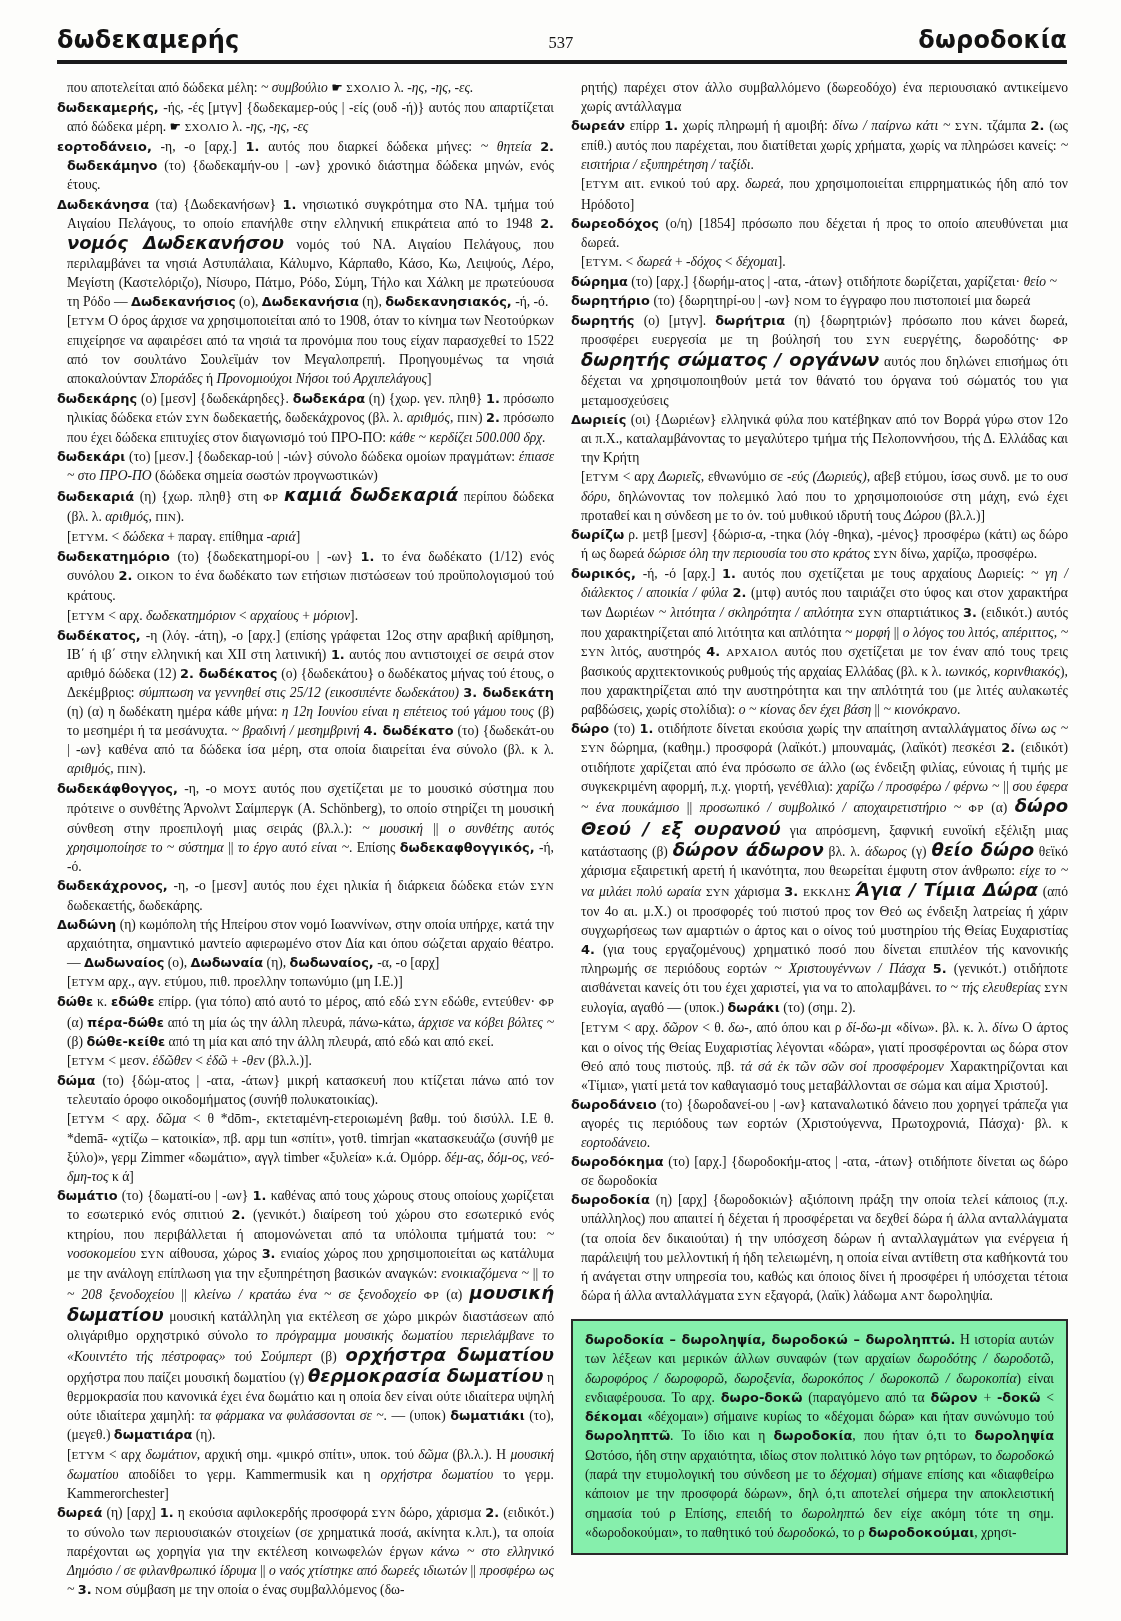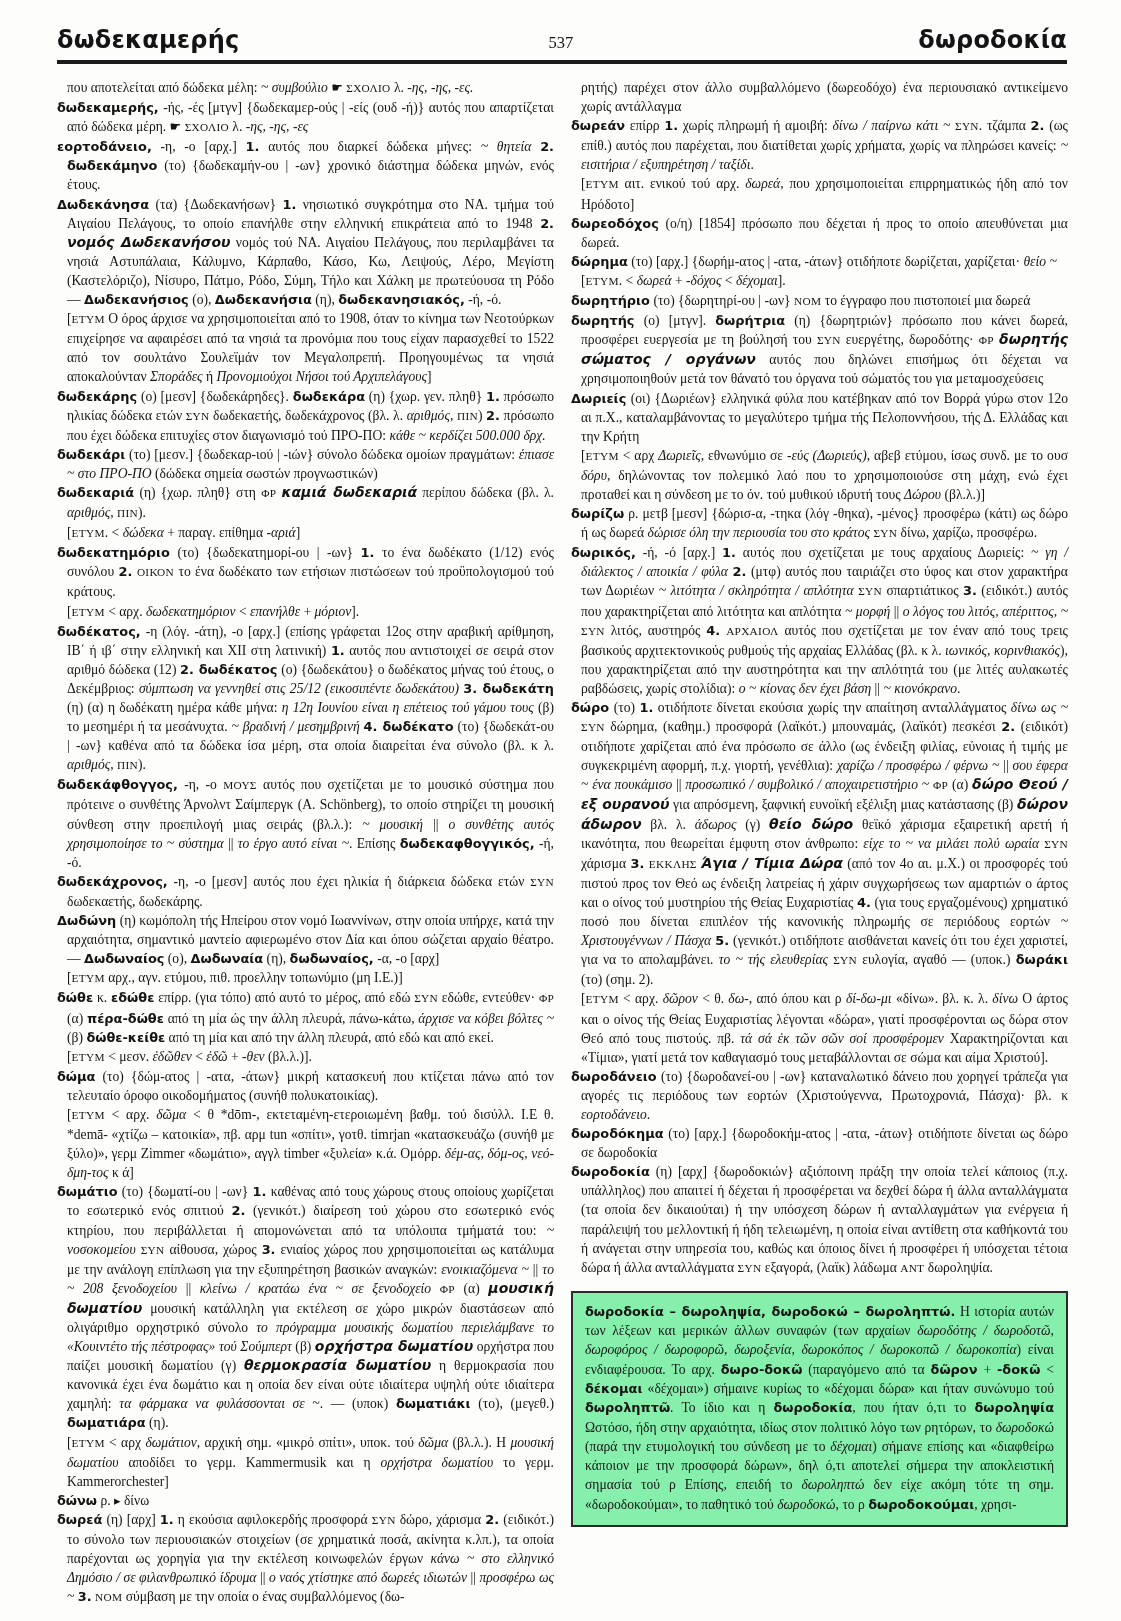--- a/index.html
+++ b/index.html
@@ -15,21 +15,21 @@
   .guide-word{font-family:"DejaVu Sans","Liberation Sans",sans-serif;font-weight:bold;font-size:24px;letter-spacing:.2px;}
   .page-num{font-size:16.5px;transform:translateX(-18px);}
   main.cols{display:flex;gap:17px;margin-top:14px;}
   .col{width:497px;flex:0 0 497px;}
   p.para{margin:0;text-align:justify;font-size:13.6px;line-height:19.1px;
          padding-left:10px;text-indent:-10px;}
   p.para.cont{text-indent:0;}
   
   .seg-n{}
   .seg-b{font-family:"DejaVu Sans","Liberation Sans",sans-serif;font-weight:bold;font-size:12.9px;}
-  .seg-bi{font-family:"DejaVu Sans","Liberation Sans",sans-serif;font-weight:bold;font-style:italic;font-size:14px;}
+  .seg-bi{font-family:"DejaVu Sans","Liberation Sans",sans-serif;font-weight:bold;font-style:italic;font-size:18px;}
   .seg-i{font-style:italic;}
   .seg-sc{font-size:11.3px;letter-spacing:.3px;}
   .seg-icon{font-size:13px;}
   .usage-box{
     border:2.5px solid #2a2a2a;margin-top:13px;padding:9px 12px 11px 12px;background:#86efac;
   }
   .usage-box p.para{padding-left:0;text-indent:0;line-height:19.3px;}
 </style>
 </head>
 <body>
@@ -45,42 +45,41 @@
         <p class="para cont"><span class="seg-n">που αποτελείται από δώδεκα μέλη: </span><span class="seg-i">~ συμβούλιο</span><span class="seg-n"> </span><span class="seg-icon">☛</span><span class="seg-n"> </span><span class="seg-sc">ΣΧΟΛΙΟ</span><span class="seg-n"> λ. </span><span class="seg-i">-ης, -ης, -ες.</span></p>
         <p class="para"><span class="seg-b">δωδεκαμερής,</span><span class="seg-n"> -ής, -ές [μτγν] {δωδεκαμερ-ούς | -είς (ουδ -ή)} αυτός που απαρτίζεται από δώδεκα μέρη. </span><span class="seg-icon">☛</span><span class="seg-n"> </span><span class="seg-sc">ΣΧΟΛΙΟ</span><span class="seg-n"> λ. </span><span class="seg-i">-ης, -ης, -ες</span></p>
         <p class="para"><span class="seg-b">εορτοδάνειο,</span><span class="seg-n"> -η, -ο [αρχ.] </span><span class="seg-b">1.</span><span class="seg-n"> αυτός που διαρκεί δώδεκα μήνες: </span><span class="seg-i">~ θητεία</span><span class="seg-n"> </span><span class="seg-b">2. δωδεκάμηνο</span><span class="seg-n"> (το) {δωδεκαμήν-ου | -ων} χρονικό διάστημα δώδεκα μηνών, ενός έτους.</span></p>
         <p class="para"><span class="seg-b">Δωδεκάνησα</span><span class="seg-n"> (τα) {Δωδεκανήσων} </span><span class="seg-b">1.</span><span class="seg-n"> νησιωτικό συγκρότημα στο ΝΑ. τμήμα τού Αιγαίου Πελάγους, το οποίο επανήλθε στην ελληνική επικράτεια από το 1948 </span><span class="seg-b">2.</span><span class="seg-n"> </span><span class="seg-bi">νομός Δωδεκανήσου</span><span class="seg-n"> νομός τού ΝΑ. Αιγαίου Πελάγους, που περιλαμβάνει τα νησιά Αστυπάλαια, Κάλυμνο, Κάρπαθο, Κάσο, Κω, Λειψούς, Λέρο, Μεγίστη (Καστελόριζο), Νίσυρο, Πάτμο, Ρόδο, Σύμη, Τήλο και Χάλκη με πρωτεύουσα τη Ρόδο — </span><span class="seg-b">Δωδεκανήσιος</span><span class="seg-n"> (ο), </span><span class="seg-b">Δωδεκανήσια</span><span class="seg-n"> (η), </span><span class="seg-b">δωδεκανησιακός,</span><span class="seg-n"> -ή, -ό.</span></p>
         <p class="para cont"><span class="seg-n">[</span><span class="seg-sc">ΕΤΥΜ</span><span class="seg-n"> Ο όρος άρχισε να χρησιμοποιείται από το 1908, όταν το κίνημα των Νεοτούρκων επιχείρησε να αφαιρέσει από τα νησιά τα προνόμια που τους είχαν παρασχεθεί το 1522 από τον σουλτάνο Σουλεϊμάν τον Μεγαλοπρεπή. Προηγουμένως τα νησιά αποκαλούνταν </span><span class="seg-i">Σποράδες</span><span class="seg-n"> ή </span><span class="seg-i">Προνομιούχοι Νήσοι τού Αρχιπελάγους</span><span class="seg-n">]</span></p>
         <p class="para"><span class="seg-b">δωδεκάρης</span><span class="seg-n"> (ο) [μεσν] {δωδεκάρηδες}. </span><span class="seg-b">δωδεκάρα</span><span class="seg-n"> (η) {χωρ. γεν. πληθ} </span><span class="seg-b">1.</span><span class="seg-n"> πρόσωπο ηλικίας δώδεκα ετών </span><span class="seg-sc">ΣΥΝ</span><span class="seg-n"> δωδεκαετής, δωδεκάχρονος (βλ. λ. </span><span class="seg-i">αριθμός</span><span class="seg-n">, </span><span class="seg-sc">ΠΙΝ</span><span class="seg-n">) </span><span class="seg-b">2.</span><span class="seg-n"> πρόσωπο που έχει δώδεκα επιτυχίες στον διαγωνισμό τού ΠΡΟ-ΠΟ: </span><span class="seg-i">κάθε ~ κερδίζει 500.000 δρχ.</span></p>
         <p class="para"><span class="seg-b">δωδεκάρι</span><span class="seg-n"> (το) [μεσν.] {δωδεκαρ-ιού | -ιών} σύνολο δώδεκα ομοίων πραγμάτων: </span><span class="seg-i">έπιασε ~ στο ΠΡΟ-ΠΟ</span><span class="seg-n"> (δώδεκα σημεία σωστών προγνωστικών)</span></p>
         <p class="para"><span class="seg-b">δωδεκαριά</span><span class="seg-n"> (η) {χωρ. πληθ} στη </span><span class="seg-sc">ΦΡ</span><span class="seg-n"> </span><span class="seg-bi">καμιά δωδεκαριά</span><span class="seg-n"> περίπου δώδεκα (βλ. λ. </span><span class="seg-i">αριθμός</span><span class="seg-n">, </span><span class="seg-sc">ΠΙΝ</span><span class="seg-n">).</span></p>
         <p class="para cont"><span class="seg-n">[</span><span class="seg-sc">ΕΤΥΜ</span><span class="seg-n">. &lt; </span><span class="seg-i">δώδεκα</span><span class="seg-n"> + παραγ. επίθημα </span><span class="seg-i">-αριά</span><span class="seg-n">]</span></p>
         <p class="para"><span class="seg-b">δωδεκατημόριο</span><span class="seg-n"> (το) {δωδεκατημορί-ου | -ων} </span><span class="seg-b">1.</span><span class="seg-n"> το ένα δωδέκατο (1/12) ενός συνόλου </span><span class="seg-b">2.</span><span class="seg-n"> </span><span class="seg-sc">ΟΙΚΟΝ</span><span class="seg-n"> το ένα δωδέκατο των ετήσιων πιστώσεων τού προϋπολογισμού τού κράτους.</span></p>
-        <p class="para cont"><span class="seg-n">[</span><span class="seg-sc">ΕΤΥΜ</span><span class="seg-n"> &lt; αρχ. </span><span class="seg-i">δωδεκατημόριον</span><span class="seg-n"> &lt; </span><span class="seg-i">επανήλθε</span><span class="seg-n"> + </span><span class="seg-i">μόριον</span><span class="seg-n">].</span></p>
+        <p class="para cont"><span class="seg-n">[</span><span class="seg-sc">ΕΤΥΜ</span><span class="seg-n"> &lt; αρχ. </span><span class="seg-i">δωδεκατημόριον</span><span class="seg-n"> &lt; </span><span class="seg-i">αρχαίους</span><span class="seg-n"> + </span><span class="seg-i">μόριον</span><span class="seg-n">].</span></p>
         <p class="para"><span class="seg-b">δωδέκατος,</span><span class="seg-n"> -η (λόγ. -άτη), -ο [αρχ.] (επίσης γράφεται 12ος στην αραβική αρίθμηση, ΙΒ΄ ή ιβ΄ στην ελληνική και XII στη λατινική) </span><span class="seg-b">1.</span><span class="seg-n"> αυτός που αντιστοιχεί σε σειρά στον αριθμό δώδεκα (12) </span><span class="seg-b">2. δωδέκατος</span><span class="seg-n"> (ο) {δωδεκάτου} ο δωδέκατος μήνας τού έτους, ο Δεκέμβριος: </span><span class="seg-i">σύμπτωση να γεννηθεί στις 25/12 (εικοσιπέντε δωδεκάτου)</span><span class="seg-n"> </span><span class="seg-b">3. δωδεκάτη</span><span class="seg-n"> (η) (α) η δωδέκατη ημέρα κάθε μήνα: </span><span class="seg-i">η 12η Ιουνίου είναι η επέτειος τού γάμου τους</span><span class="seg-n"> (β) το μεσημέρι ή τα μεσάνυχτα. </span><span class="seg-i">~ βραδινή / μεσημβρινή</span><span class="seg-n"> </span><span class="seg-b">4. δωδέκατο</span><span class="seg-n"> (το) {δωδεκάτ-ου | -ων} καθένα από τα δώδεκα ίσα μέρη, στα οποία διαιρείται ένα σύνολο (βλ. κ λ. </span><span class="seg-i">αριθμός</span><span class="seg-n">, </span><span class="seg-sc">ΠΙΝ</span><span class="seg-n">).</span></p>
         <p class="para"><span class="seg-b">δωδεκάφθογγος,</span><span class="seg-n"> -η, -ο </span><span class="seg-sc">ΜΟΥΣ</span><span class="seg-n"> αυτός που σχετίζεται με το μουσικό σύστημα που πρότεινε ο συνθέτης Άρνολντ Σαίμπεργκ (A. Schönberg), το οποίο στηρίζει τη μουσική σύνθεση στην προεπιλογή μιας σειράς (βλ.λ.): </span><span class="seg-i">~ μουσική</span><span class="seg-n"> || </span><span class="seg-i">ο συνθέτης αυτός χρησιμοποίησε το ~ σύστημα</span><span class="seg-n"> || </span><span class="seg-i">το έργο αυτό είναι ~</span><span class="seg-n">. Επίσης </span><span class="seg-b">δωδεκαφθογγικός,</span><span class="seg-n"> -ή, -ό.</span></p>
         <p class="para"><span class="seg-b">δωδεκάχρονος,</span><span class="seg-n"> -η, -ο [μεσν] αυτός που έχει ηλικία ή διάρκεια δώδεκα ετών </span><span class="seg-sc">ΣΥΝ</span><span class="seg-n"> δωδεκαετής, δωδεκάρης.</span></p>
         <p class="para"><span class="seg-b">Δωδώνη</span><span class="seg-n"> (η) κωμόπολη τής Ηπείρου στον νομό Ιωαννίνων, στην οποία υπήρχε, κατά την αρχαιότητα, σημαντικό μαντείο αφιερωμένο στον Δία και όπου σώζεται αρχαίο θέατρο. — </span><span class="seg-b">Δωδωναίος</span><span class="seg-n"> (ο), </span><span class="seg-b">Δωδωναία</span><span class="seg-n"> (η), </span><span class="seg-b">δωδωναίος,</span><span class="seg-n"> -α, -ο [αρχ]</span></p>
         <p class="para cont"><span class="seg-n">[</span><span class="seg-sc">ΕΤΥΜ</span><span class="seg-n"> αρχ., αγν. ετύμου, πιθ. προελλην τοπωνύμιο (μη Ι.Ε.)]</span></p>
         <p class="para"><span class="seg-b">δώθε</span><span class="seg-n"> κ. </span><span class="seg-b">εδώθε</span><span class="seg-n"> επίρρ. (για τόπο) από αυτό το μέρος, από εδώ </span><span class="seg-sc">ΣΥΝ</span><span class="seg-n"> εδώθε, εντεύθεν· </span><span class="seg-sc">ΦΡ</span><span class="seg-n"> (α) </span><span class="seg-b">πέρα-δώθε</span><span class="seg-n"> από τη μία ώς την άλλη πλευρά, πάνω-κάτω, </span><span class="seg-i">άρχισε να κόβει βόλτες ~</span><span class="seg-n"> (β) </span><span class="seg-b">δώθε-κείθε</span><span class="seg-n"> από τη μία και από την άλλη πλευρά, από εδώ και από εκεί.</span></p>
         <p class="para cont"><span class="seg-n">[</span><span class="seg-sc">ΕΤΥΜ</span><span class="seg-n"> &lt; μεσν. </span><span class="seg-i">ἐδῶθεν</span><span class="seg-n"> &lt; </span><span class="seg-i">ἐδῶ</span><span class="seg-n"> + </span><span class="seg-i">-θεν</span><span class="seg-n"> (βλ.λ.)].</span></p>
         <p class="para"><span class="seg-b">δώμα</span><span class="seg-n"> (το) {δώμ-ατος | -ατα, -άτων} μικρή κατασκευή που κτίζεται πάνω από τον τελευταίο όροφο οικοδομήματος (συνήθ πολυκατοικίας).</span></p>
         <p class="para cont"><span class="seg-n">[</span><span class="seg-sc">ΕΤΥΜ</span><span class="seg-n"> &lt; αρχ. </span><span class="seg-i">δῶμα</span><span class="seg-n"> &lt; θ *dōm-, εκτεταμένη-ετεροιωμένη βαθμ. τού δισύλλ. Ι.Ε θ. *demā- «χτίζω – κατοικία», πβ. αρμ tun «σπίτι», γοτθ. timrjan «κατασκευάζω (συνήθ με ξύλο)», γερμ Zimmer «δωμάτιο», αγγλ timber «ξυλεία» κ.ά. Ομόρρ. </span><span class="seg-i">δέμ-ας, δόμ-ος, νεό-δμη-τος</span><span class="seg-n"> κ ά]</span></p>
         <p class="para"><span class="seg-b">δωμάτιο</span><span class="seg-n"> (το) {δωματί-ου | -ων} </span><span class="seg-b">1.</span><span class="seg-n"> καθένας από τους χώρους στους οποίους χωρίζεται το εσωτερικό ενός σπιτιού </span><span class="seg-b">2.</span><span class="seg-n"> (γενικότ.) διαίρεση τού χώρου στο εσωτερικό ενός κτηρίου, που περιβάλλεται ή απομονώνεται από τα υπόλοιπα τμήματά του: </span><span class="seg-i">~ νοσοκομείου</span><span class="seg-n"> </span><span class="seg-sc">ΣΥΝ</span><span class="seg-n"> αίθουσα, χώρος </span><span class="seg-b">3.</span><span class="seg-n"> ενιαίος χώρος που χρησιμοποιείται ως κατάλυμα με την ανάλογη επίπλωση για την εξυπηρέτηση βασικών αναγκών: </span><span class="seg-i">ενοικιαζόμενα ~</span><span class="seg-n"> || </span><span class="seg-i">το ~ 208 ξενοδοχείου</span><span class="seg-n"> || </span><span class="seg-i">κλείνω / κρατάω ένα ~ σε ξενοδοχείο</span><span class="seg-n"> </span><span class="seg-sc">ΦΡ</span><span class="seg-n"> (α) </span><span class="seg-bi">μουσική δωματίου</span><span class="seg-n"> μουσική κατάλληλη για εκτέλεση σε χώρο μικρών διαστάσεων από ολιγάριθμο ορχηστρικό σύνολο </span><span class="seg-i">το πρόγραμμα μουσικής δωματίου περιελάμβανε το «Κουιντέτο τής πέστροφας» τού Σούμπερτ</span><span class="seg-n"> (β) </span><span class="seg-bi">ορχήστρα δωματίου</span><span class="seg-n"> ορχήστρα που παίζει μουσική δωματίου (γ) </span><span class="seg-bi">θερμοκρασία δωματίου</span><span class="seg-n"> η θερμοκρασία που κανονικά έχει ένα δωμάτιο και η οποία δεν είναι ούτε ιδιαίτερα υψηλή ούτε ιδιαίτερα χαμηλή: </span><span class="seg-i">τα φάρμακα να φυλάσσονται σε ~</span><span class="seg-n">. — (υποκ) </span><span class="seg-b">δωματιάκι</span><span class="seg-n"> (το), (μεγεθ.) </span><span class="seg-b">δωματιάρα</span><span class="seg-n"> (η).</span></p>
         <p class="para cont"><span class="seg-n">[</span><span class="seg-sc">ΕΤΥΜ</span><span class="seg-n"> &lt; αρχ </span><span class="seg-i">δωμάτιον</span><span class="seg-n">, αρχική σημ. «μικρό σπίτι», υποκ. τού </span><span class="seg-i">δῶμα</span><span class="seg-n"> (βλ.λ.). Η </span><span class="seg-i">μουσική δωματίου</span><span class="seg-n"> αποδίδει το γερμ. Kammermusik και η </span><span class="seg-i">ορχήστρα δωματίου</span><span class="seg-n"> το γερμ. Kammerorchester]</span></p>
-        <p class="para"><span class="seg-b">δώνω</span><span class="seg-n"> ρ. </span><span class="seg-icon">▸</span><span class="seg-n"> δίνω</span></p>
         <p class="para"><span class="seg-b">δωρεά</span><span class="seg-n"> (η) [αρχ] </span><span class="seg-b">1.</span><span class="seg-n"> η εκούσια αφιλοκερδής προσφορά </span><span class="seg-sc">ΣΥΝ</span><span class="seg-n"> δώρο, χάρισμα </span><span class="seg-b">2.</span><span class="seg-n"> (ειδικότ.) το σύνολο των περιουσιακών στοιχείων (σε χρηματικά ποσά, ακίνητα κ.λπ.), τα οποία παρέχονται ως χορηγία για την εκτέλεση κοινωφελών έργων </span><span class="seg-i">κάνω ~ στο ελληνικό Δημόσιο / σε φιλανθρωπικό ίδρυμα</span><span class="seg-n"> || </span><span class="seg-i">ο ναός χτίστηκε από δωρεές ιδιωτών</span><span class="seg-n"> || </span><span class="seg-i">προσφέρω ως ~</span><span class="seg-n"> </span><span class="seg-b">3.</span><span class="seg-n"> </span><span class="seg-sc">ΝΟΜ</span><span class="seg-n"> σύμβαση με την οποία ο ένας συμβαλλόμενος (δω-</span></p>
       </div>
     <div class="col" id="col-right">
         <p class="para cont"><span class="seg-n">ρητής) παρέχει στον άλλο συμβαλλόμενο (δωρεοδόχο) ένα περιουσιακό αντικείμενο χωρίς αντάλλαγμα</span></p>
         <p class="para"><span class="seg-b">δωρεάν</span><span class="seg-n"> επίρρ </span><span class="seg-b">1.</span><span class="seg-n"> χωρίς πληρωμή ή αμοιβή: </span><span class="seg-i">δίνω / παίρνω κάτι ~</span><span class="seg-n"> </span><span class="seg-sc">ΣΥΝ</span><span class="seg-n">. τζάμπα </span><span class="seg-b">2.</span><span class="seg-n"> (ως επίθ.) αυτός που παρέχεται, που διατίθεται χωρίς χρήματα, χωρίς να πληρώσει κανείς: </span><span class="seg-i">~ εισιτήρια / εξυπηρέτηση / ταξίδι</span><span class="seg-n">.</span></p>
         <p class="para cont"><span class="seg-n">[</span><span class="seg-sc">ΕΤΥΜ</span><span class="seg-n"> αιτ. ενικού τού αρχ. </span><span class="seg-i">δωρεά</span><span class="seg-n">, που χρησιμοποιείται επιρρηματικώς ήδη από τον Ηρόδοτο]</span></p>
         <p class="para"><span class="seg-b">δωρεοδόχος</span><span class="seg-n"> (ο/η) [1854] πρόσωπο που δέχεται ή προς το οποίο απευθύνεται μια δωρεά.</span></p>
+        <p class="para cont"><span class="seg-n">[</span><span class="seg-sc">ΕΤΥΜ</span><span class="seg-n">. &lt; </span><span class="seg-i">δωρεά</span><span class="seg-n"> + </span><span class="seg-i">-δόχος</span><span class="seg-n"> &lt; </span><span class="seg-i">δέχομαι</span><span class="seg-n">].</span></p>
         <p class="para"><span class="seg-b">δώρημα</span><span class="seg-n"> (το) [αρχ.] {δωρήμ-ατος | -ατα, -άτων} οτιδήποτε δωρίζεται, χαρίζεται· </span><span class="seg-i">θείο ~</span></p>
-        <p class="para cont"><span class="seg-n">[</span><span class="seg-sc">ΕΤΥΜ</span><span class="seg-n">. &lt; </span><span class="seg-i">δωρεά</span><span class="seg-n"> + </span><span class="seg-i">-δόχος</span><span class="seg-n"> &lt; </span><span class="seg-i">δέχομαι</span><span class="seg-n">].</span></p>
         <p class="para"><span class="seg-b">δωρητήριο</span><span class="seg-n"> (το) {δωρητηρί-ου | -ων} </span><span class="seg-sc">ΝΟΜ</span><span class="seg-n"> το έγγραφο που πιστοποιεί μια δωρεά</span></p>
         <p class="para"><span class="seg-b">δωρητής</span><span class="seg-n"> (ο) [μτγν]. </span><span class="seg-b">δωρήτρια</span><span class="seg-n"> (η) {δωρητριών} πρόσωπο που κάνει δωρεά, προσφέρει ευεργεσία με τη βούλησή του </span><span class="seg-sc">ΣΥΝ</span><span class="seg-n"> ευεργέτης, δωροδότης· </span><span class="seg-sc">ΦΡ</span><span class="seg-n"> </span><span class="seg-bi">δωρητής σώματος / οργάνων</span><span class="seg-n"> αυτός που δηλώνει επισήμως ότι δέχεται να χρησιμοποιηθούν μετά τον θάνατό του όργανα τού σώματός του για μεταμοσχεύσεις</span></p>
         <p class="para"><span class="seg-b">Δωριείς</span><span class="seg-n"> (οι) {Δωριέων} ελληνικά φύλα που κατέβηκαν από τον Βορρά γύρω στον 12ο αι π.Χ., καταλαμβάνοντας το μεγαλύτερο τμήμα τής Πελοποννήσου, τής Δ. Ελλάδας και την Κρήτη</span></p>
         <p class="para cont"><span class="seg-n">[</span><span class="seg-sc">ΕΤΥΜ</span><span class="seg-n"> &lt; αρχ </span><span class="seg-i">Δωριεῖς</span><span class="seg-n">, εθνωνύμιο σε </span><span class="seg-i">-εύς (Δωριεύς)</span><span class="seg-n">, αβεβ ετύμου, ίσως συνδ. με το ουσ </span><span class="seg-i">δόρυ</span><span class="seg-n">, δηλώνοντας τον πολεμικό λαό που το χρησιμοποιούσε στη μάχη, ενώ έχει προταθεί και η σύνδεση με το όν. τού μυθικού ιδρυτή τους </span><span class="seg-i">Δώρου</span><span class="seg-n"> (βλ.λ.)]</span></p>
         <p class="para"><span class="seg-b">δωρίζω</span><span class="seg-n"> ρ. μετβ [μεσν] {δώρισ-α, -τηκα (λόγ -θηκα), -μένος} προσφέρω (κάτι) ως δώρο ή ως δωρεά </span><span class="seg-i">δώρισε όλη την περιουσία του στο κράτος</span><span class="seg-n"> </span><span class="seg-sc">ΣΥΝ</span><span class="seg-n"> δίνω, χαρίζω, προσφέρω.</span></p>
         <p class="para"><span class="seg-b">δωρικός,</span><span class="seg-n"> -ή, -ό [αρχ.] </span><span class="seg-b">1.</span><span class="seg-n"> αυτός που σχετίζεται με τους αρχαίους Δωριείς: </span><span class="seg-i">~ γη / διάλεκτος / αποικία / φύλα</span><span class="seg-n"> </span><span class="seg-b">2.</span><span class="seg-n"> (μτφ) αυτός που ταιριάζει στο ύφος και στον χαρακτήρα των Δωριέων </span><span class="seg-i">~ λιτότητα / σκληρότητα / απλότητα</span><span class="seg-n"> </span><span class="seg-sc">ΣΥΝ</span><span class="seg-n"> σπαρτιάτικος </span><span class="seg-b">3.</span><span class="seg-n"> (ειδικότ.) αυτός που χαρακτηρίζεται από λιτότητα και απλότητα </span><span class="seg-i">~ μορφή</span><span class="seg-n"> || </span><span class="seg-i">ο λόγος του λιτός, απέριττος, ~</span><span class="seg-n"> </span><span class="seg-sc">ΣΥΝ</span><span class="seg-n"> λιτός, αυστηρός </span><span class="seg-b">4.</span><span class="seg-n"> </span><span class="seg-sc">ΑΡΧΑΙΟΛ</span><span class="seg-n"> αυτός που σχετίζεται με τον έναν από τους τρεις βασικούς αρχιτεκτονικούς ρυθμούς τής αρχαίας Ελλάδας (βλ. κ λ. </span><span class="seg-i">ιωνικός, κορινθιακός</span><span class="seg-n">), που χαρακτηρίζεται από την αυστηρότητα και την απλότητά του (με λιτές αυλακωτές ραβδώσεις, χωρίς στολίδια): </span><span class="seg-i">ο ~ κίονας δεν έχει βάση</span><span class="seg-n"> || </span><span class="seg-i">~ κιονόκρανο</span><span class="seg-n">.</span></p>
         <p class="para"><span class="seg-b">δώρο</span><span class="seg-n"> (το) </span><span class="seg-b">1.</span><span class="seg-n"> οτιδήποτε δίνεται εκούσια χωρίς την απαίτηση ανταλλάγματος </span><span class="seg-i">δίνω ως ~</span><span class="seg-n"> </span><span class="seg-sc">ΣΥΝ</span><span class="seg-n"> δώρημα, (καθημ.) προσφορά (λαϊκότ.) μπουναμάς, (λαϊκότ) πεσκέσι </span><span class="seg-b">2.</span><span class="seg-n"> (ειδικότ) οτιδήποτε χαρίζεται από ένα πρόσωπο σε άλλο (ως ένδειξη φιλίας, εύνοιας ή τιμής με συγκεκριμένη αφορμή, π.χ. γιορτή, γενέθλια): </span><span class="seg-i">χαρίζω / προσφέρω / φέρνω ~</span><span class="seg-n"> || </span><span class="seg-i">σου έφερα ~ ένα πουκάμισο</span><span class="seg-n"> || </span><span class="seg-i">προσωπικό / συμβολικό / αποχαιρετιστήριο ~</span><span class="seg-n"> </span><span class="seg-sc">ΦΡ</span><span class="seg-n"> (α) </span><span class="seg-bi">δώρο Θεού / εξ ουρανού</span><span class="seg-n"> για απρόσμενη, ξαφνική ευνοϊκή εξέλιξη μιας κατάστασης (β) </span><span class="seg-bi">δώρον άδωρον</span><span class="seg-n"> βλ. λ. </span><span class="seg-i">άδωρος</span><span class="seg-n"> (γ) </span><span class="seg-bi">θείο δώρο</span><span class="seg-n"> θεϊκό χάρισμα εξαιρετική αρετή ή ικανότητα, που θεωρείται έμφυτη στον άνθρωπο: </span><span class="seg-i">είχε το ~ να μιλάει πολύ ωραία</span><span class="seg-n"> </span><span class="seg-sc">ΣΥΝ</span><span class="seg-n"> χάρισμα </span><span class="seg-b">3.</span><span class="seg-n"> </span><span class="seg-sc">ΕΚΚΛΗΣ</span><span class="seg-n"> </span><span class="seg-bi">Άγια / Τίμια Δώρα</span><span class="seg-n"> (από τον 4ο αι. μ.Χ.) οι προσφορές τού πιστού προς τον Θεό ως ένδειξη λατρείας ή χάριν συγχωρήσεως των αμαρτιών ο άρτος και ο οίνος τού μυστηρίου τής Θείας Ευχαριστίας </span><span class="seg-b">4.</span><span class="seg-n"> (για τους εργαζομένους) χρηματικό ποσό που δίνεται επιπλέον τής κανονικής πληρωμής σε περιόδους εορτών </span><span class="seg-i">~ Χριστουγέννων / Πάσχα</span><span class="seg-n"> </span><span class="seg-b">5.</span><span class="seg-n"> (γενικότ.) οτιδήποτε αισθάνεται κανείς ότι του έχει χαριστεί, για να το απολαμβάνει. </span><span class="seg-i">το ~ τής ελευθερίας</span><span class="seg-n"> </span><span class="seg-sc">ΣΥΝ</span><span class="seg-n"> ευλογία, αγαθό — (υποκ.) </span><span class="seg-b">δωράκι</span><span class="seg-n"> (το) (σημ. 2).</span></p>
         <p class="para cont"><span class="seg-n">[</span><span class="seg-sc">ΕΤΥΜ</span><span class="seg-n"> &lt; αρχ. </span><span class="seg-i">δῶρον</span><span class="seg-n"> &lt; θ. </span><span class="seg-i">δω-</span><span class="seg-n">, από όπου και ρ </span><span class="seg-i">δί-δω-μι</span><span class="seg-n"> «δίνω». βλ. κ. λ. </span><span class="seg-i">δίνω</span><span class="seg-n"> Ο άρτος και ο οίνος τής Θείας Ευχαριστίας λέγονται «δώρα», γιατί προσφέρονται ως δώρα στον Θεό από τους πιστούς. πβ. </span><span class="seg-i">τά σά ἐκ τῶν σῶν σοί προσφέρομεν</span><span class="seg-n"> Χαρακτηρίζονται και «Τίμια», γιατί μετά τον καθαγιασμό τους μεταβάλλονται σε σώμα και αίμα Χριστού].</span></p>
         <p class="para"><span class="seg-b">δωροδάνειο</span><span class="seg-n"> (το) {δωροδανεί-ου | -ων} καταναλωτικό δάνειο που χορηγεί τράπεζα για αγορές τις περιόδους των εορτών (Χριστούγεννα, Πρωτοχρονιά, Πάσχα)· βλ. κ </span><span class="seg-i">εορτοδάνειο</span><span class="seg-n">.</span></p>
         <p class="para"><span class="seg-b">δωροδόκημα</span><span class="seg-n"> (το) [αρχ.] {δωροδοκήμ-ατος | -ατα, -άτων} οτιδήποτε δίνεται ως δώρο σε δωροδοκία</span></p>

